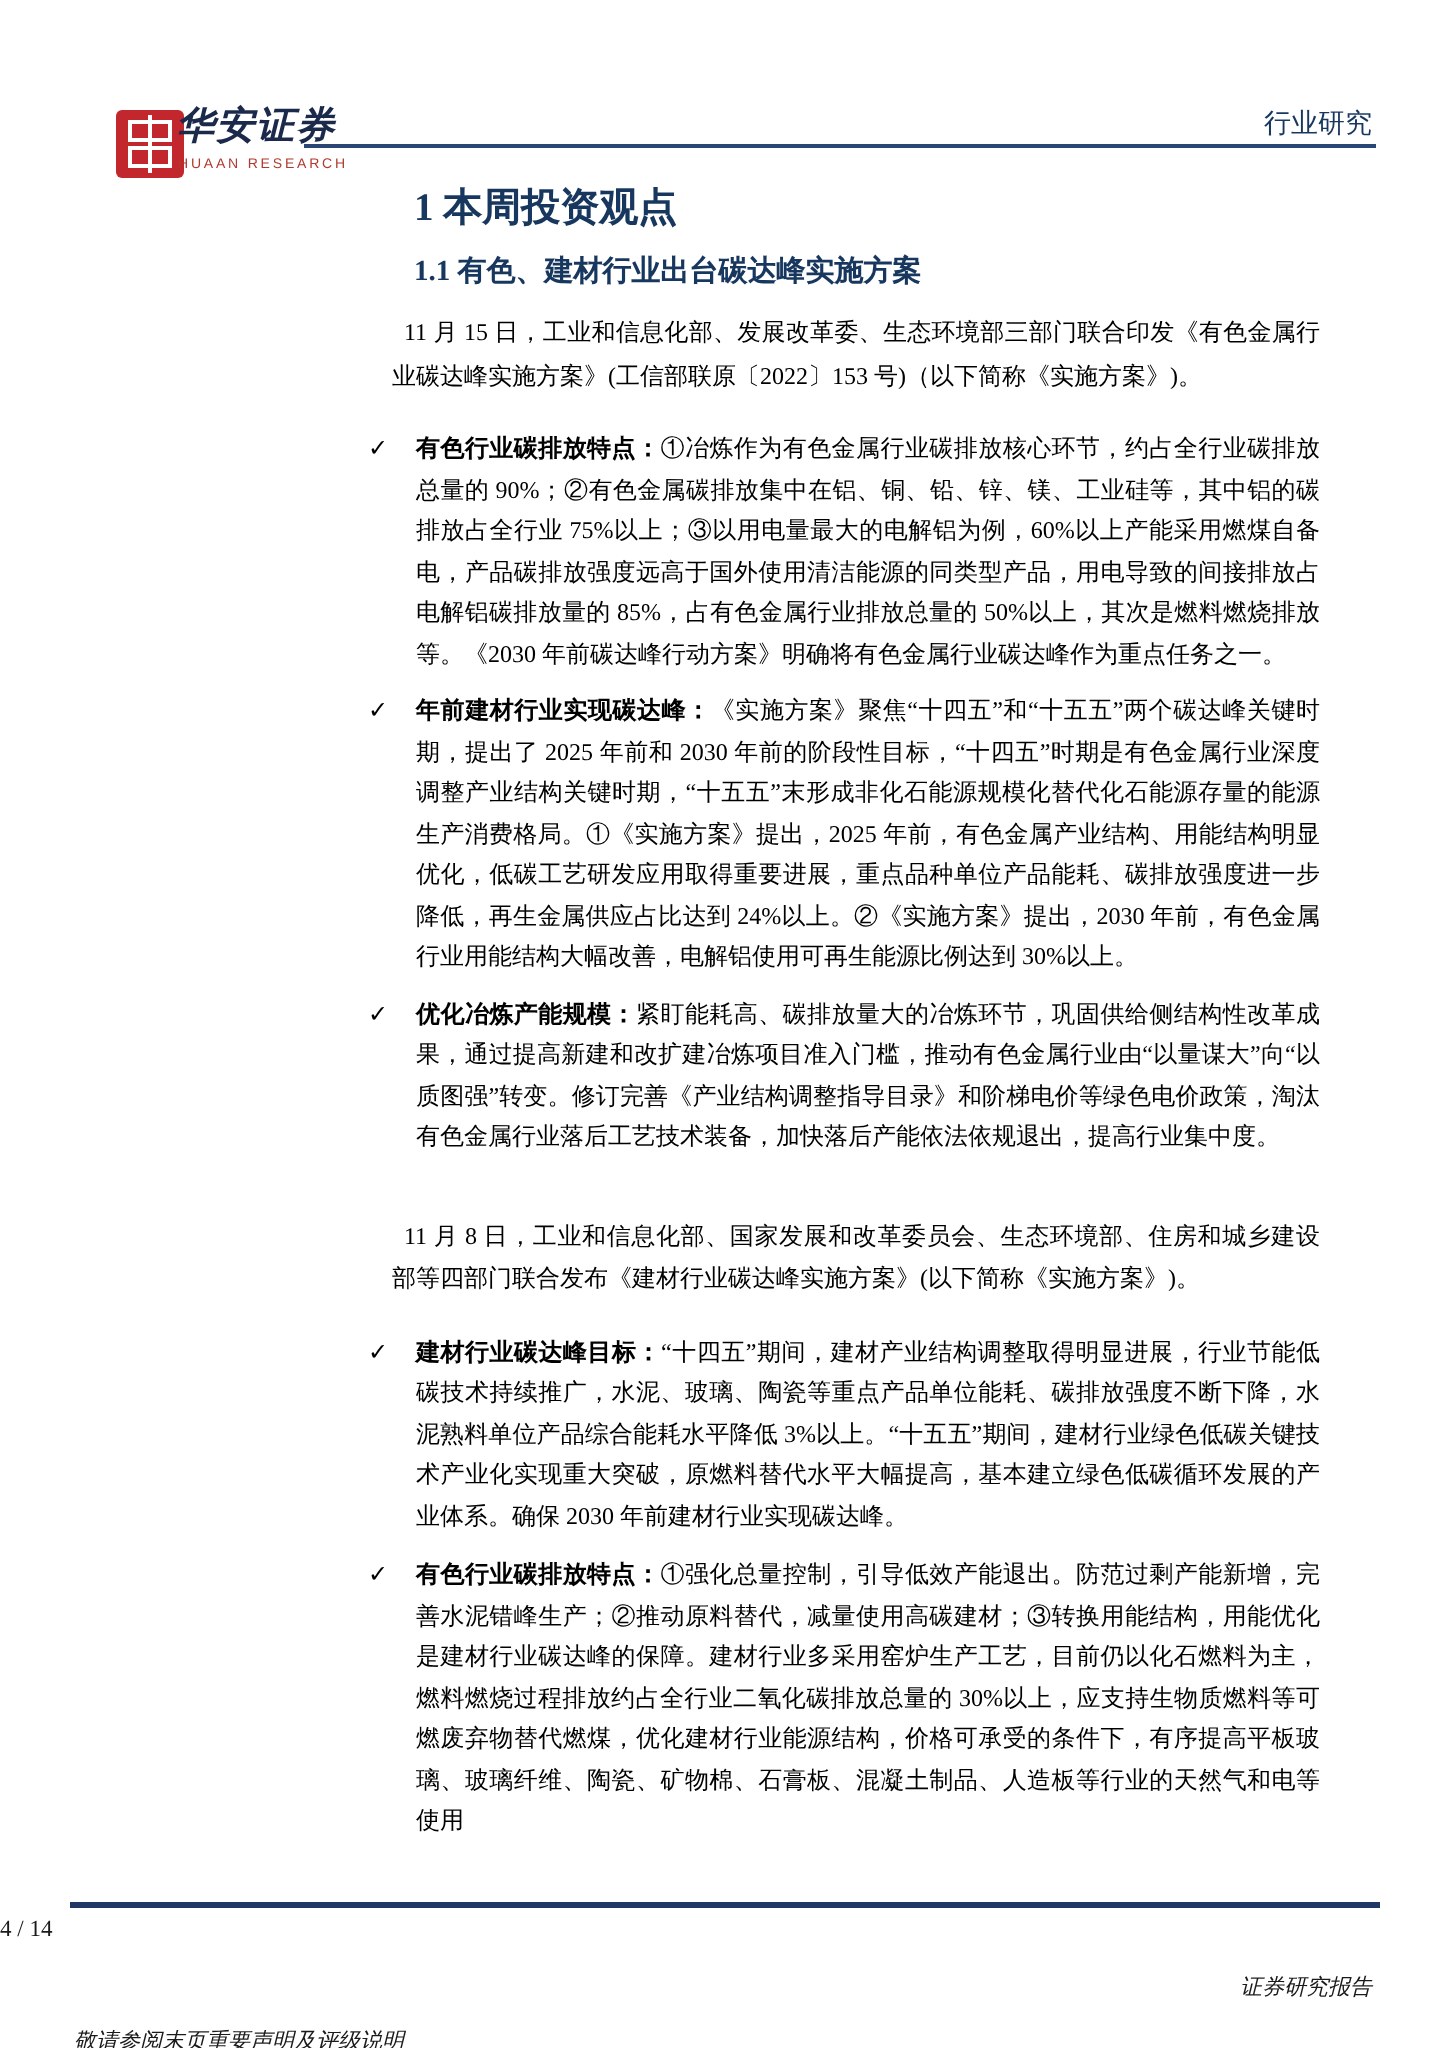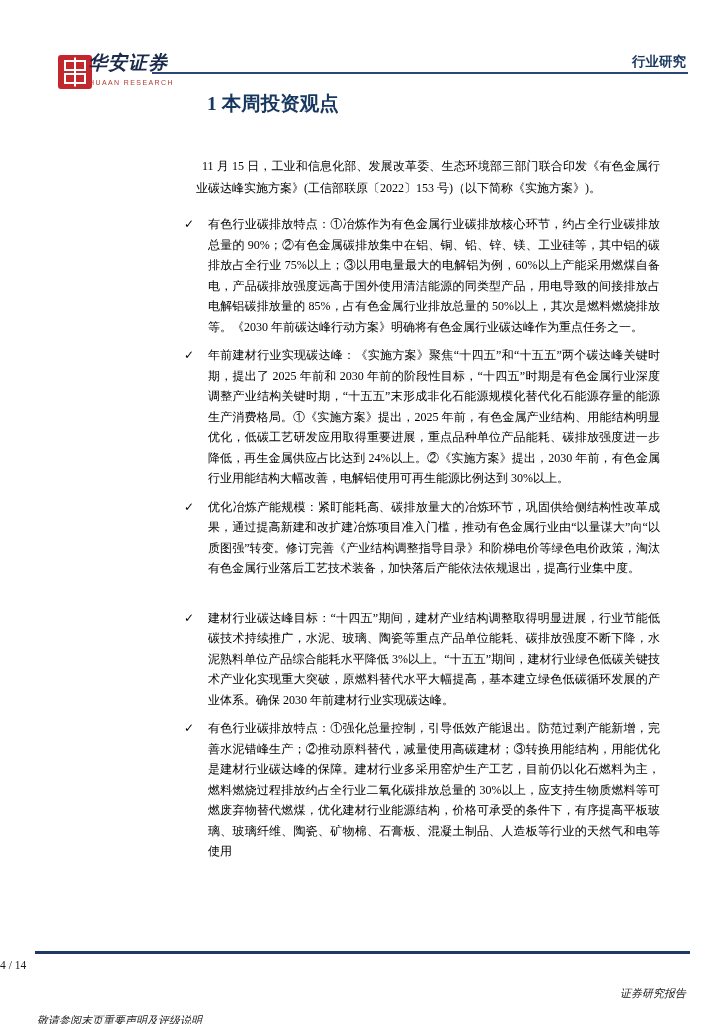--- a/index.html
+++ b/index.html
@@ -7,35 +7,35 @@
     position:relative;width:724px;height:1024px;background:#fff;overflow:hidden;
     font-family:"Liberation Serif","DejaVu Serif",serif;color:#000;
   }
   
   .seal{position:absolute;left:58px;top:55px;width:34px;height:34px;}
   .brand-cn{position:absolute;left:88px;top:50px;font-size:19px;font-style:italic;font-weight:bold;
     color:#1b2a4a;letter-spacing:1px;white-space:nowrap;}
   .brand-en{position:absolute;left:89px;top:79px;font-size:7px;color:#b03a2e;letter-spacing:1.4px;
     font-family:"Liberation Sans","DejaVu Sans",sans-serif;white-space:nowrap;}
   .header-rule{position:absolute;left:152px;right:36px;top:72px;height:2px;background:#2a4675;}
-  .header-right{position:absolute;right:38px;top:53px;font-size:13.5px;font-weight:bold;color:#17375E;}
+  .header-right{position:absolute;right:38px;top:53px;font-size:13.5px;font-weight:normal;color:#17375E;}
   
   h1.title1{position:absolute;left:207px;top:90px;margin:0;font-size:19.5px;font-weight:bold;color:#17375E;text-align:right;}
   h2.title2{position:absolute;left:207px;top:126px;margin:0;font-size:14.5px;font-weight:bold;color:#17375E;}
   
   #blocks{position:absolute;top:156px;left:0;right:0;}
   .intro{
     margin:0 64px 15px 196px;font-weight:normal;text-align:justify;
     font-size:12px;line-height:21.5px;text-indent:6px;
   }
   .bullet{
     position:relative;margin:0 64px 8px 208px;text-align:justify;
     font-size:12px;line-height:20.5px;
   }
-  .bullet b{font-weight:normal;}
+  .bullet b{font-weight:bold;}
   .check{
     position:absolute;left:-24px;top:0;font-size:12px;color:#000;
     font-family:"DejaVu Sans","Liberation Sans",sans-serif;
   }
   
   #blocks > :nth-child(4){margin-bottom:29px;}  
   #blocks > :nth-child(6){margin-bottom:9px;}
   
   .footer-rule{position:absolute;left:35px;right:34px;top:951px;height:2.5px;background:#1F3864;}
   .footer-left{position:absolute;left:37px;top:1013px;font-size:11px;font-style:italic;color:#1a1a1a;}
@@ -56,26 +56,28 @@
         <line x1="17" y1="2.5" x2="17" y2="31.5"></line>
       </g>
     </svg>
   </div>
   <div class="brand-cn">华安证券</div>
   <div class="brand-en">HUAAN RESEARCH</div>
   <div class="header-rule"></div>
   <div class="header-right">行业研究</div>
 
   <h1 class="title1">1 本周投资观点</h1>
+  <h2 class="title2">1.1 有色、建材行业出台碳达峰实施方案</h2>
 
   <div id="blocks">
       <div class="intro">11 月 15 日，工业和信息化部、发展改革委、生态环境部三部门联合印发《有色金属行业碳达峰实施方案》(工信部联原〔2022〕153 号)（以下简称《实施方案》)。</div>
       <div class="bullet"><span class="check">✓</span><b>有色行业碳排放特点：</b>①冶炼作为有色金属行业碳排放核心环节，约占全行业碳排放总量的 90%；②有色金属碳排放集中在铝、铜、铅、锌、镁、工业硅等，其中铝的碳排放占全行业 75%以上；③以用电量最大的电解铝为例，60%以上产能采用燃煤自备电，产品碳排放强度远高于国外使用清洁能源的同类型产品，用电导致的间接排放占电解铝碳排放量的 85%，占有色金属行业排放总量的 50%以上，其次是燃料燃烧排放等。《2030 年前碳达峰行动方案》明确将有色金属行业碳达峰作为重点任务之一。</div>
       <div class="bullet"><span class="check">✓</span><b>年前建材行业实现碳达峰：</b>《实施方案》聚焦“十四五”和“十五五”两个碳达峰关键时期，提出了 2025 年前和 2030 年前的阶段性目标，“十四五”时期是有色金属行业深度调整产业结构关键时期，“十五五”末形成非化石能源规模化替代化石能源存量的能源生产消费格局。①《实施方案》提出，2025 年前，有色金属产业结构、用能结构明显优化，低碳工艺研发应用取得重要进展，重点品种单位产品能耗、碳排放强度进一步降低，再生金属供应占比达到 24%以上。②《实施方案》提出，2030 年前，有色金属行业用能结构大幅改善，电解铝使用可再生能源比例达到 30%以上。</div>
       <div class="bullet"><span class="check">✓</span><b>优化冶炼产能规模：</b>紧盯能耗高、碳排放量大的冶炼环节，巩固供给侧结构性改革成果，通过提高新建和改扩建冶炼项目准入门槛，推动有色金属行业由“以量谋大”向“以质图强”转变。修订完善《产业结构调整指导目录》和阶梯电价等绿色电价政策，淘汰有色金属行业落后工艺技术装备，加快落后产能依法依规退出，提高行业集中度。</div>
+      <div class="intro">11 月 8 日，工业和信息化部、国家发展和改革委员会、生态环境部、住房和城乡建设部等四部门联合发布《建材行业碳达峰实施方案》(以下简称《实施方案》)。</div>
       <div class="bullet"><span class="check">✓</span><b>建材行业碳达峰目标：</b>“十四五”期间，建材产业结构调整取得明显进展，行业节能低碳技术持续推广，水泥、玻璃、陶瓷等重点产品单位能耗、碳排放强度不断下降，水泥熟料单位产品综合能耗水平降低 3%以上。“十五五”期间，建材行业绿色低碳关键技术产业化实现重大突破，原燃料替代水平大幅提高，基本建立绿色低碳循环发展的产业体系。确保 2030 年前建材行业实现碳达峰。</div>
       <div class="bullet"><span class="check">✓</span><b>有色行业碳排放特点：</b>①强化总量控制，引导低效产能退出。防范过剩产能新增，完善水泥错峰生产；②推动原料替代，减量使用高碳建材；③转换用能结构，用能优化是建材行业碳达峰的保障。建材行业多采用窑炉生产工艺，目前仍以化石燃料为主，燃料燃烧过程排放约占全行业二氧化碳排放总量的 30%以上，应支持生物质燃料等可燃废弃物替代燃煤，优化建材行业能源结构，价格可承受的条件下，有序提高平板玻璃、玻璃纤维、陶瓷、矿物棉、石膏板、混凝土制品、人造板等行业的天然气和电等使用</div>
     </div>
 
   <div class="footer-rule"></div>
   <div class="footer-left">敬请参阅末页重要声明及评级说明</div>
   <div class="footer-center">4 / 14</div>
   <div class="footer-right">证券研究报告</div>
 
 </div>

